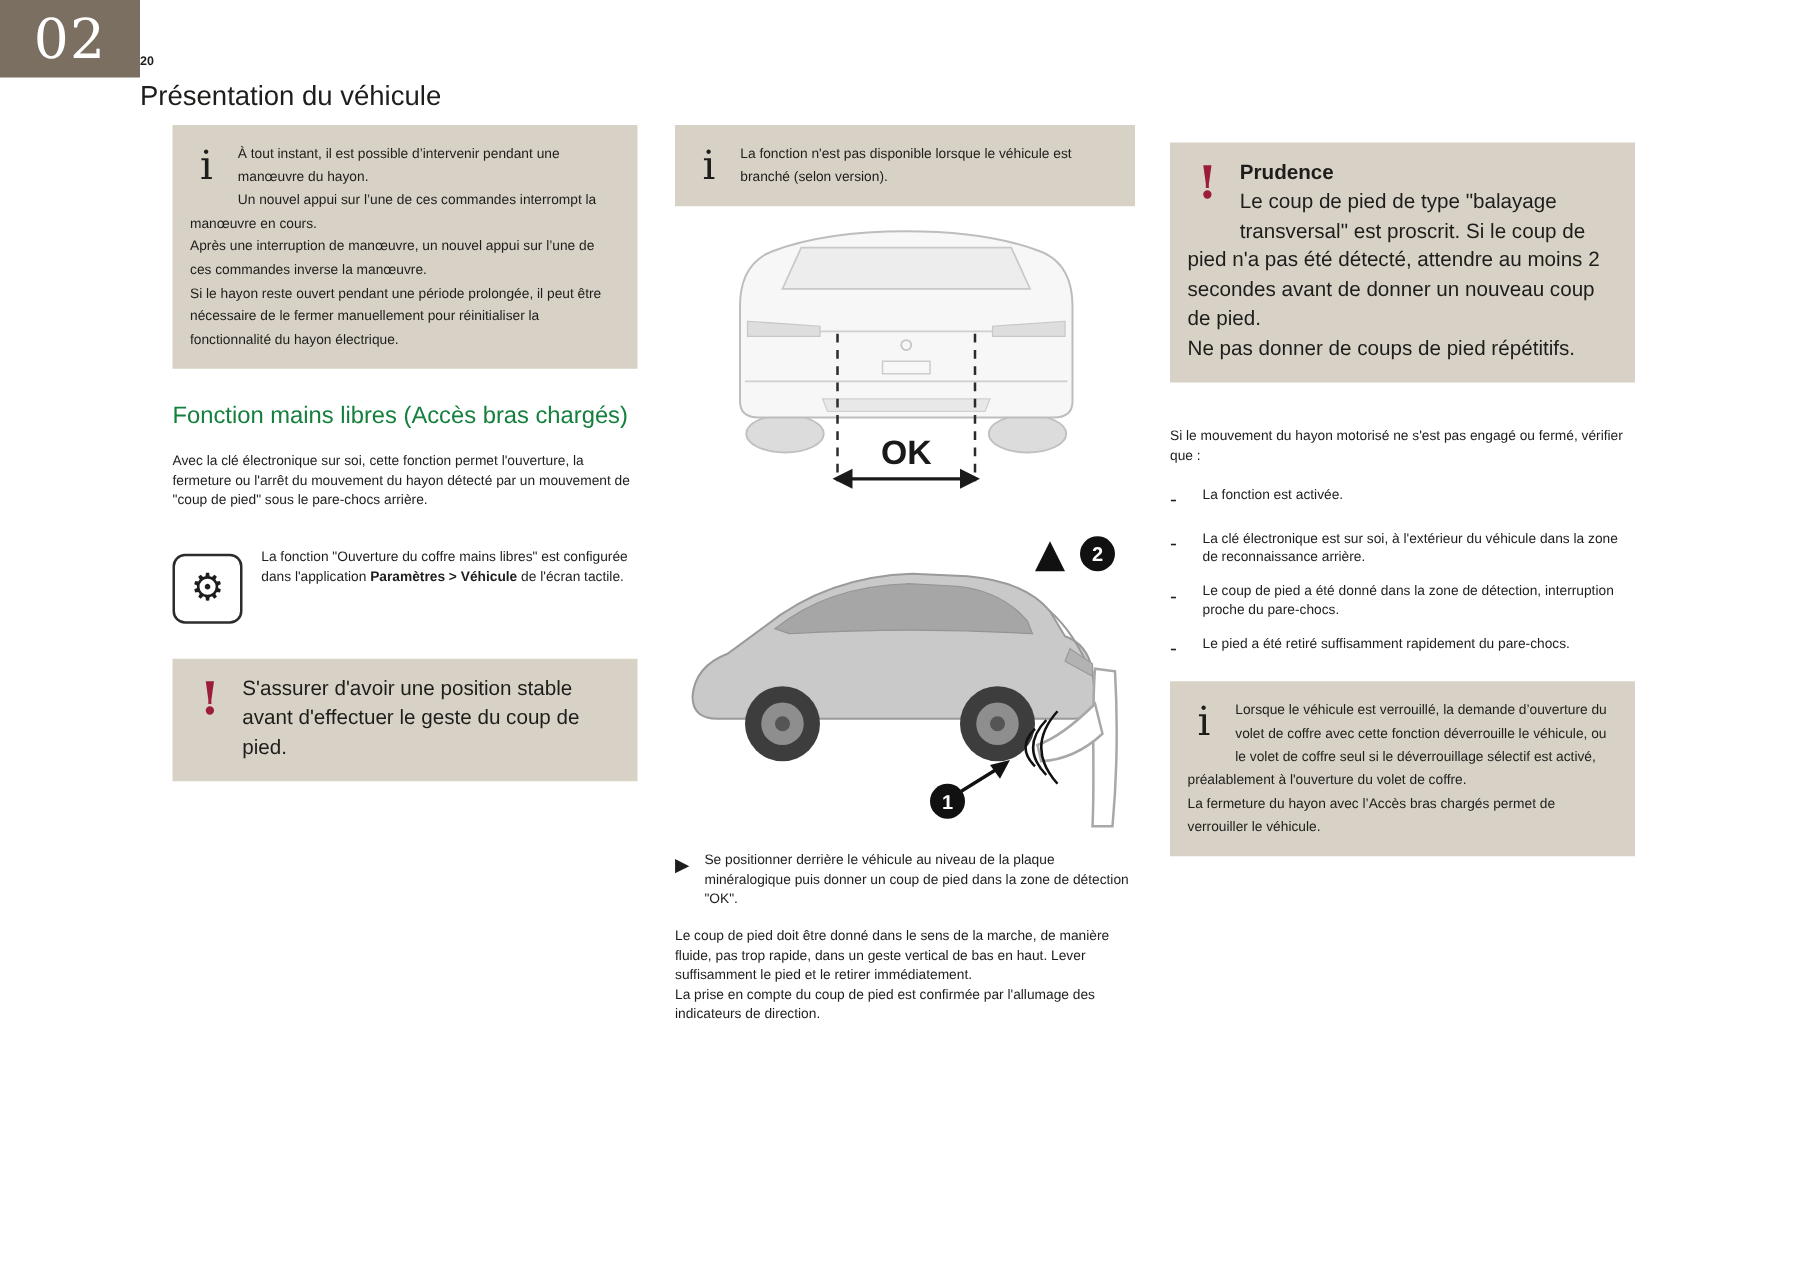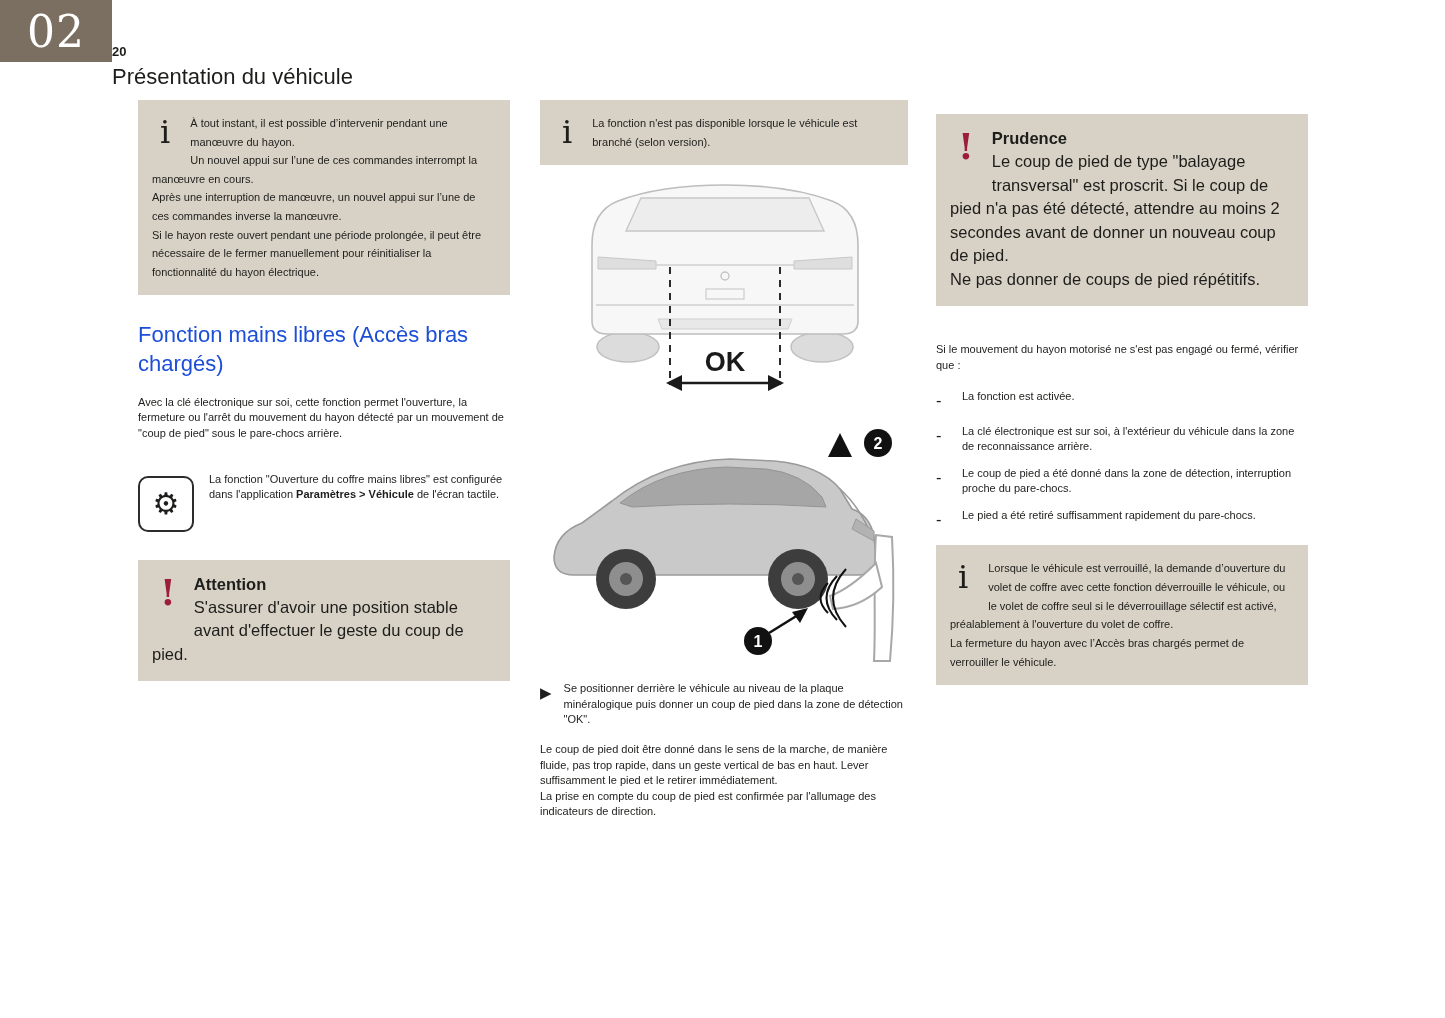--- a/index.html
+++ b/index.html
@@ -12,21 +12,21 @@
     overflow:hidden;
   }
   
   .chapter-tab{
     position:absolute; left:0; top:0; width:112px; height:62px;
     background:#7b6f61; display:flex; align-items:center; justify-content:center;
   }
   .chapter-tab span{
     font-family:"DejaVu Serif", serif; font-size:44px; color:#ffffff; letter-spacing:1px;
   }
-  .page-number{ position:absolute; left:112px; top:44px; font-size:13px; font-weight:bold; }
+  .page-number{ position:absolute; left:112px; top:44px; font-size:10px; font-weight:bold; }
   .section-title{ position:absolute; left:112px; top:64px; font-size:22px; }
 
   
   .col{ position:absolute; top:100px; }
   .col-1{ left:138px; width:372px; }
   .col-2{ left:540px; width:368px; }
   .col-3{ left:936px; width:372px; }
 
   
   p, .box-text, .check-text, .step-text { font-size:11px; line-height:1.42; }
@@ -50,21 +50,21 @@
     color:#9c1c3c;
     font-size:36px; line-height:0.95;
     margin:2px 18px 14px 8px;
   }
   .warn-title{ display:block; font-size:16.5px; line-height:1.42; }
   .warn-text{ font-size:16.5px; line-height:1.42; }
 
   
   .main-heading{
     margin:26px 0 16px 0;
-    font-size:22px; line-height:1.3; font-weight:normal; color:#1d4ed8;
+    font-size:19px; line-height:1.3; font-weight:normal; color:#15803d;
   }
   .settings-note{ display:flex; gap:15px; margin-top:30px; }
   .gear-box{
     flex:0 0 auto;
     width:56px; height:56px; border:2px solid #2c2c2c; border-radius:10px;
     display:flex; align-items:center; justify-content:center; margin-top:4px;
   }
   .gear-box span{ font-size:30px; line-height:1; }
   .settings-text{ flex:1; }
   .attention-box{ margin-top:28px; }
@@ -107,21 +107,20 @@
 
   <div class="settings-note">
     <span class="gear-box">
       <span>⚙</span>
     </span>
     <p class="settings-text"><span>La fonction "Ouverture du coffre mains libres" est configurée dans l'application </span><strong>Paramètres &gt; Véhicule</strong><span> de l'écran tactile.</span></p>
   </div>
 
   <div class="box attention-box">
     <span class="warn-icon">!</span>
-    <strong class="warn-title">Attention</strong>
     <span class="warn-text">S'assurer d'avoir une position stable avant d'effectuer le geste du coup de pied.</span>
   </div>
 
 </div>
 
 <div class="col col-2">
 
   <div class="box">
     <span class="info-icon">i</span>
     <span class="box-text">La fonction n'est pas disponible lorsque le véhicule est branché (selon version).</span>

